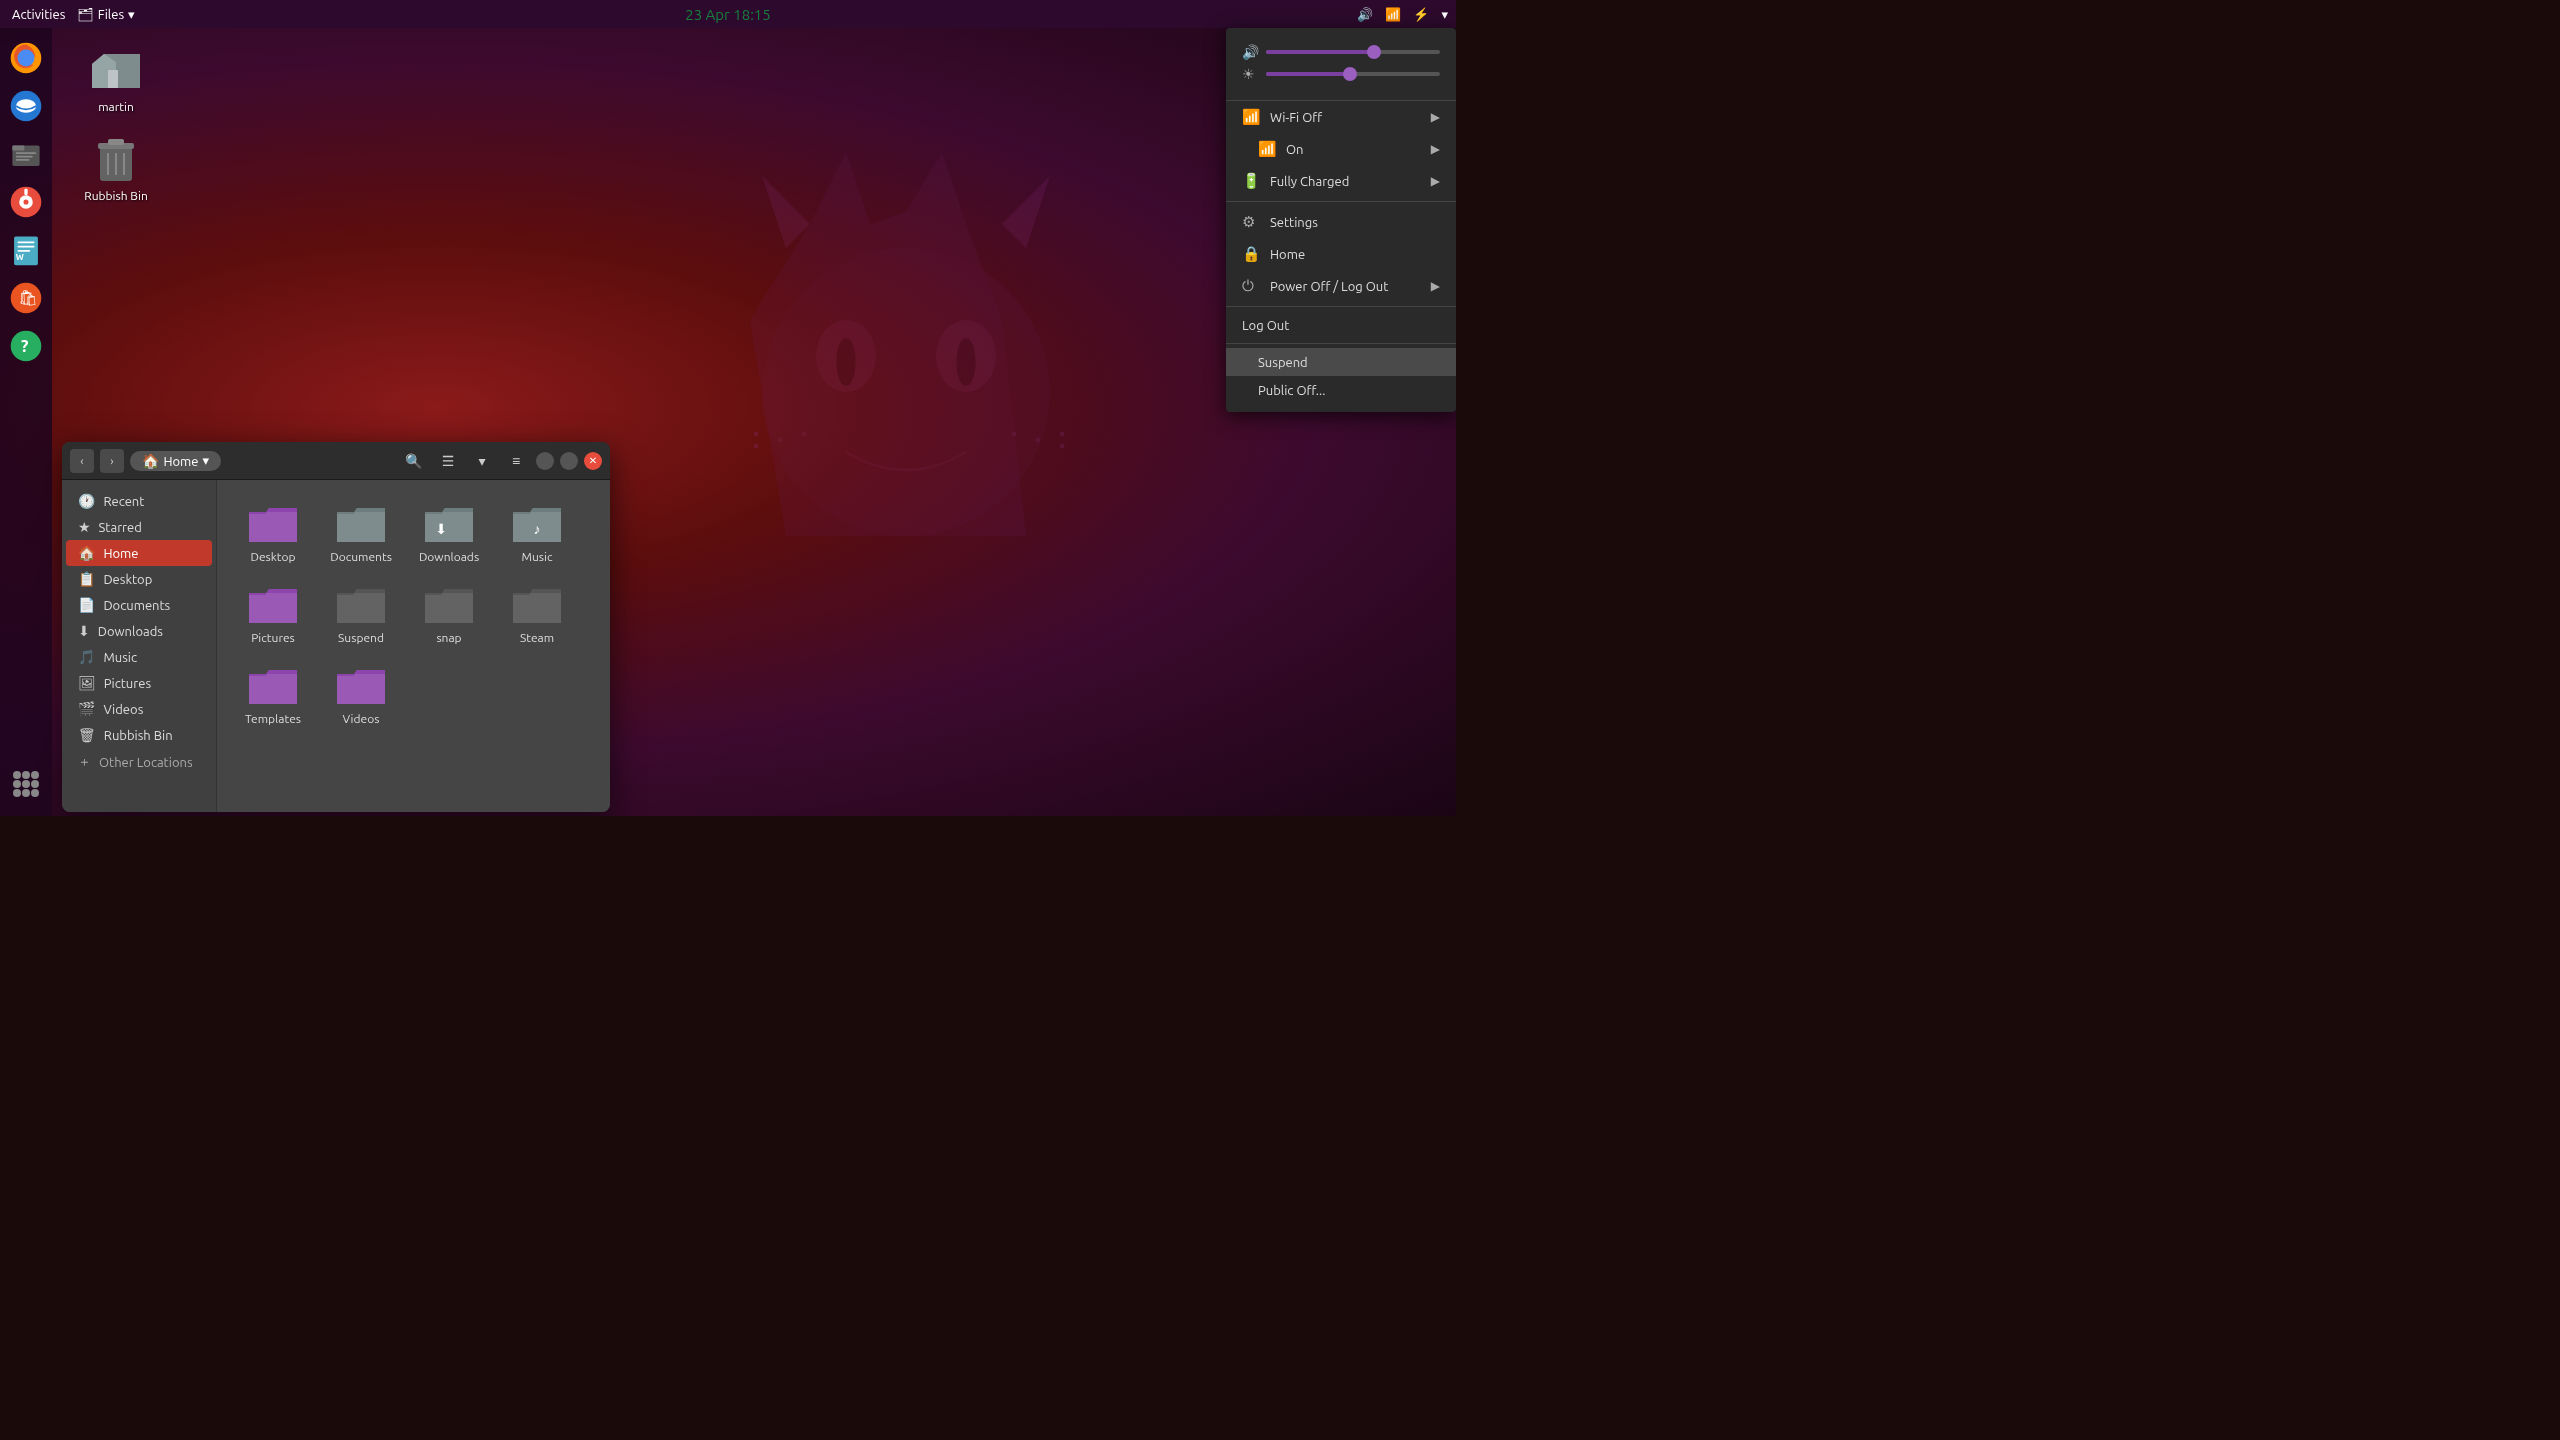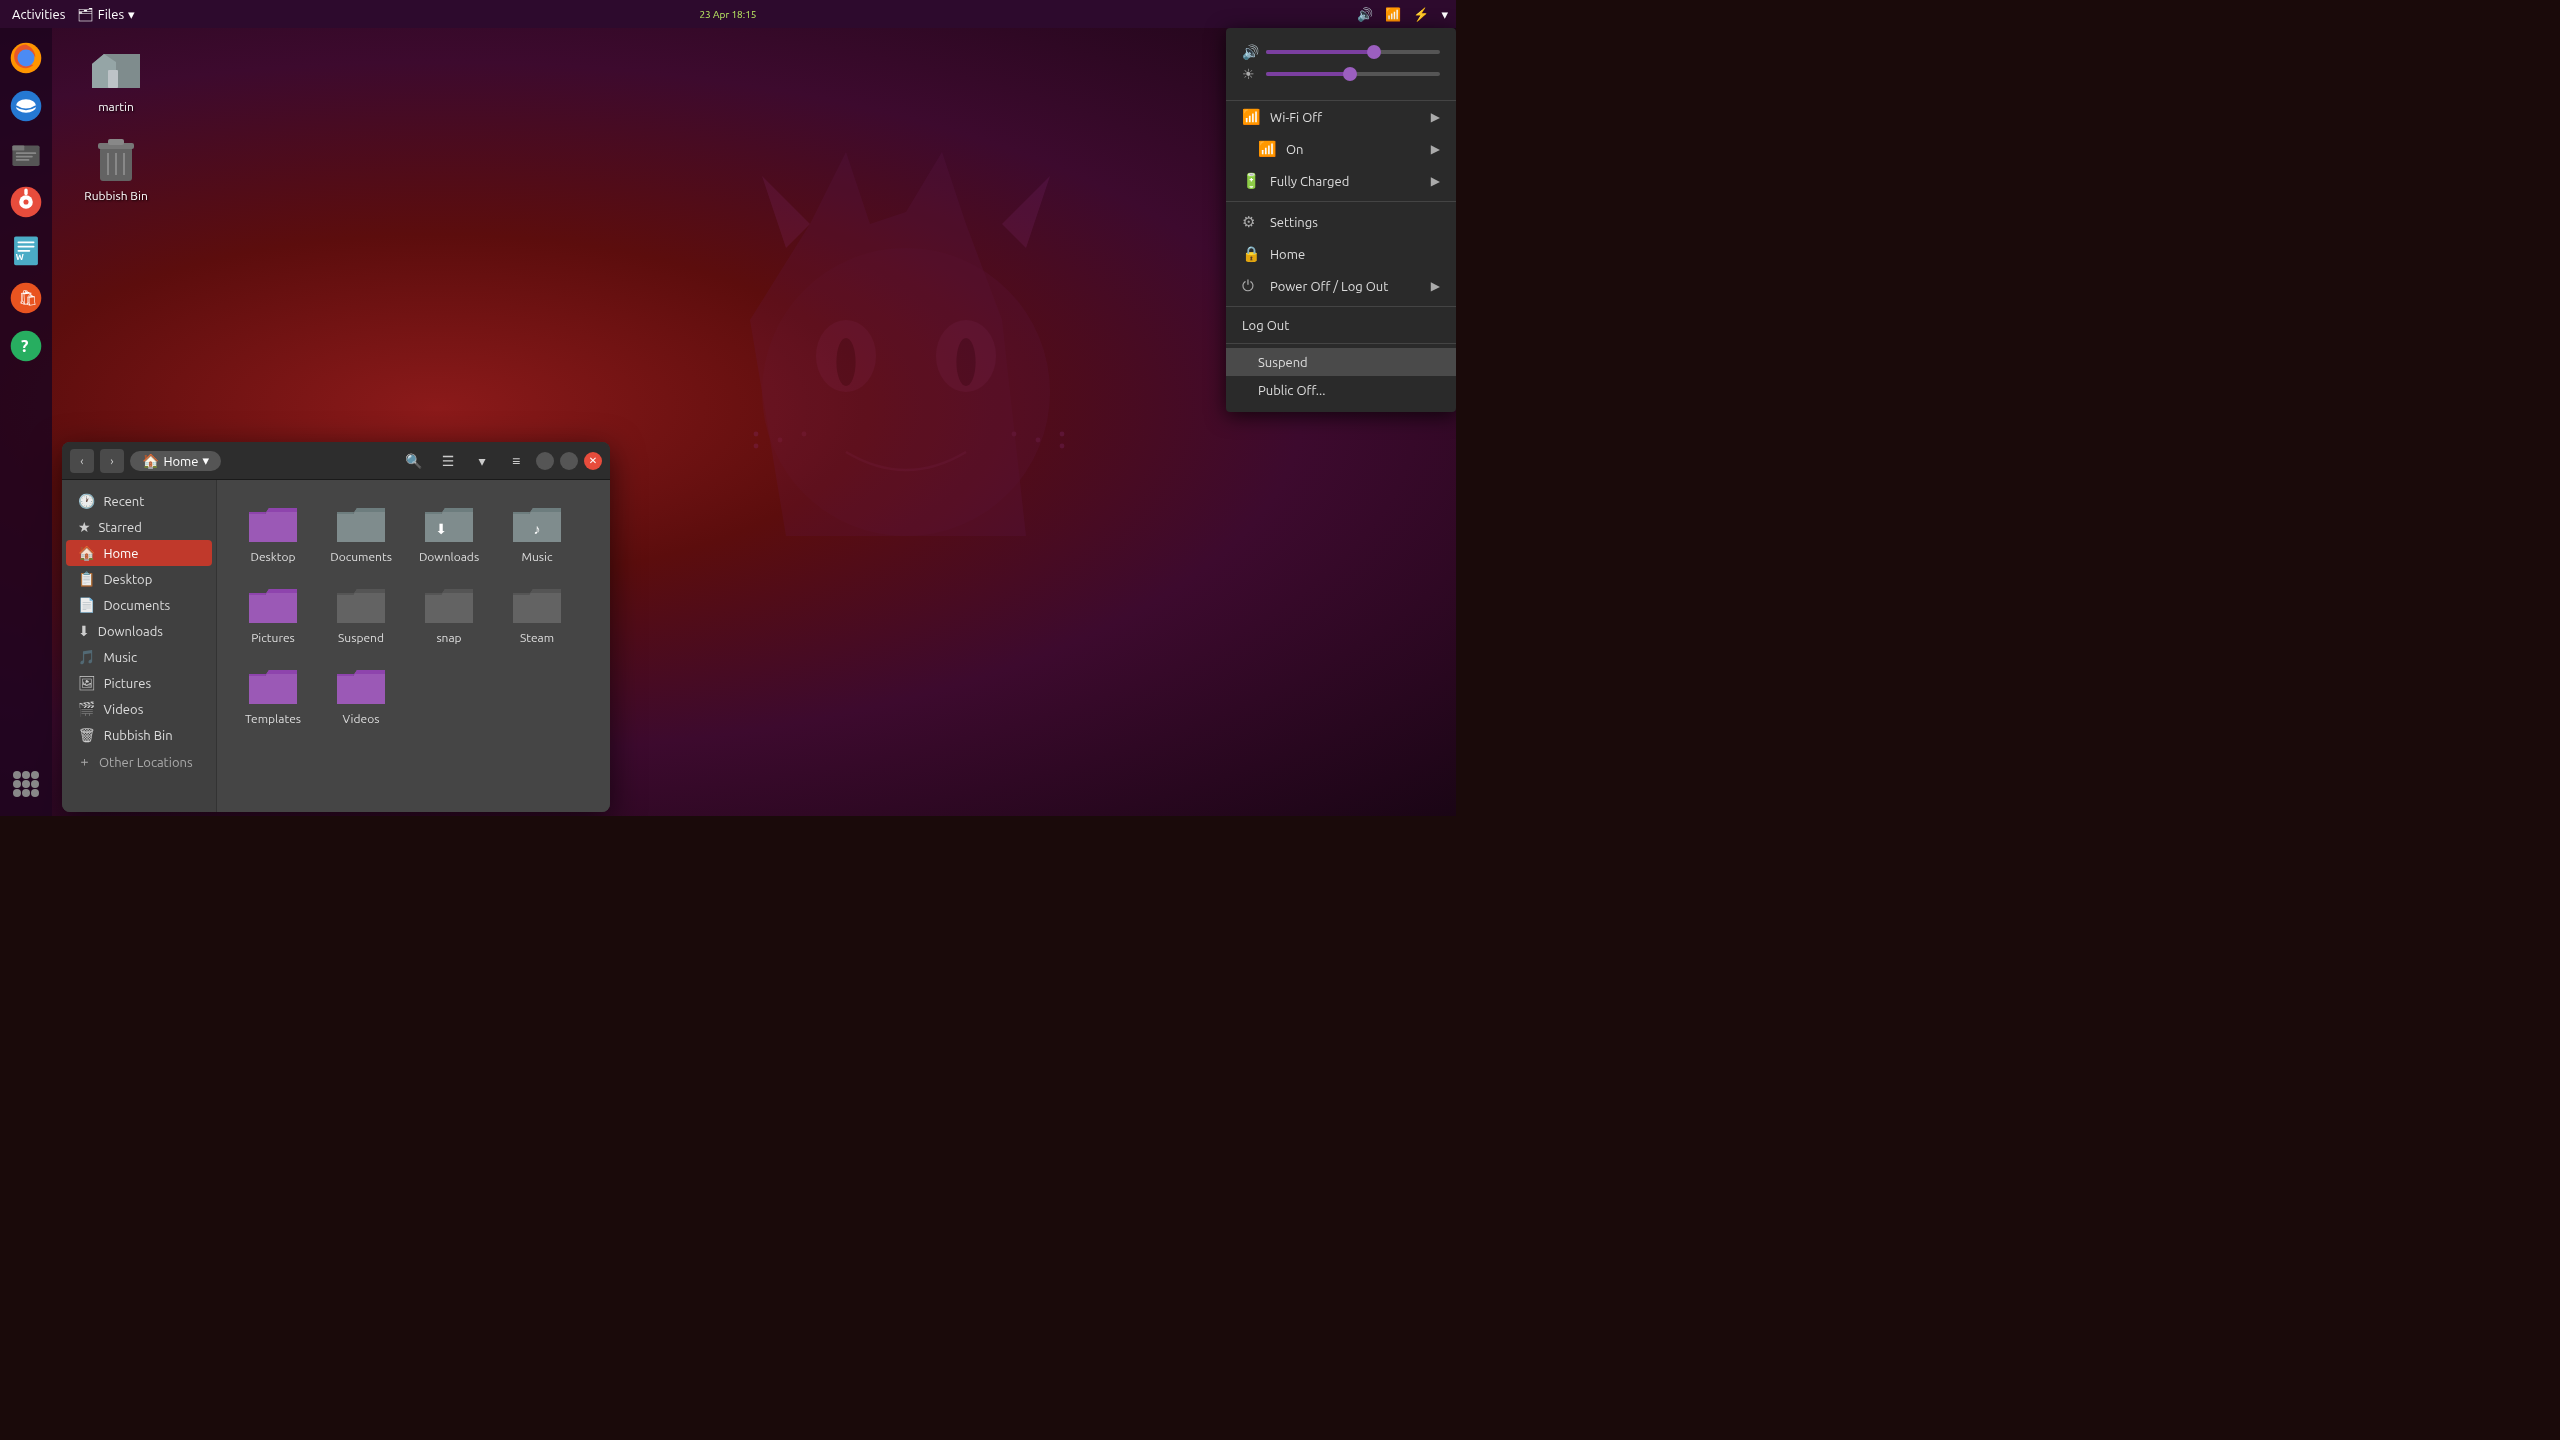--- a/index.html
+++ b/index.html
@@ -64,22 +64,22 @@
       cursor: pointer;
       display: flex;
       align-items: center;
       gap: 4px;
     }
 
     .panel-center {
       position: absolute;
       left: 50%;
       transform: translateX(-50%);
-      color: #bef264;
-      font-size: 10px;
+      color: #15803d;
+      font-size: 15px;
     }
 
     .panel-right {
       display: flex;
       align-items: center;
       gap: 12px;
       margin-left: auto;
     }
 
     .panel-right span {

